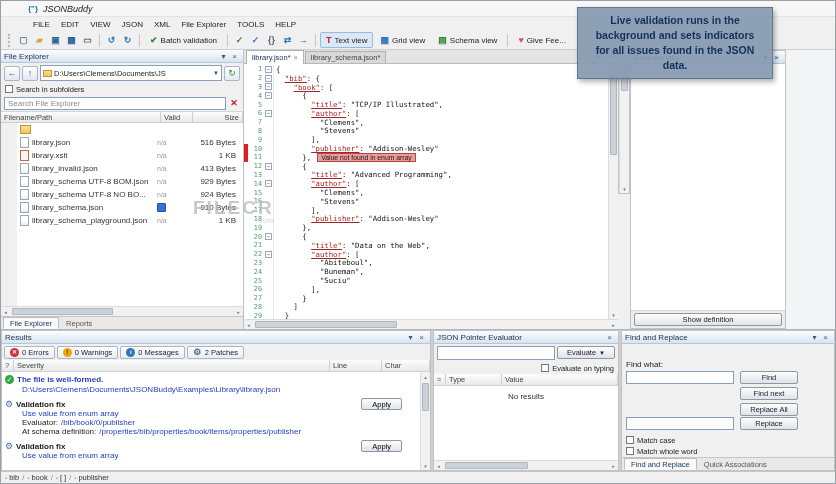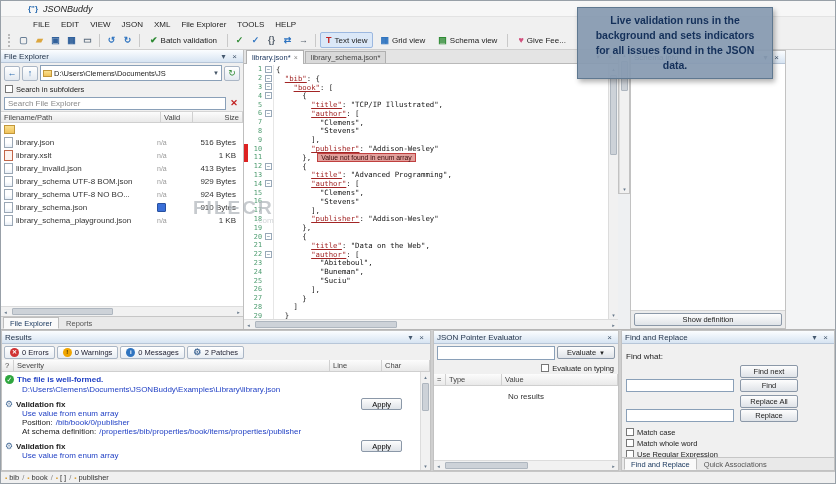--- a/index.html
+++ b/index.html
@@ -61,21 +61,21 @@
   .combo-arrow { font-size:6px; color:#456; flex:none; }
   .fe-check { height:12px; display:flex; align-items:center; gap:3px; padding:0 4px; font-size:7.5px; flex:none; }
   .fe-search { height:16px; display:flex; align-items:center; gap:2px; padding:1px 3px; flex:none; }
   .fe-search-input { flex:1; height:13px; border:1px solid #8aa0b8; font-size:8px; padding:0 3px; font-family:inherit; outline:none; }
   .fe-search-input::placeholder { color:#8a8a8a; }
   .fe-search-x { color:#c22222; font-weight:bold; font-size:9px; width:12px; text-align:center; }
   .fe-cols { height:12px; display:flex; background:linear-gradient(#fcfcfc,#e9e9e9); border-top:1px solid #d5d5d5;
              border-bottom:1px solid #cfcfcf; font-size:7.5px; color:#444; flex:none; }
   .fe-hc { display:flex; align-items:center; padding:0 3px; border-right:1px solid #d0d0d0; }
   .fe-hc0 { flex:1; } .fe-hc1 { width:32px; } .fe-hc2 { width:50px; justify-content:flex-end; }
-  .fe-list { flex:1; background:#fff; overflow:hidden; }
+  .fe-list { flex:1; background:#fff; overflow:hidden;margin-left:16px; }
   .fe-row { height:13px; display:flex; align-items:center; gap:3px; padding:0 3px; font-size:8px; }
   .fico { width:9px; height:11px; background:#fff; border:1px solid #9aa7b5; flex:none; }
   .fico.json { background:linear-gradient(#fff 55%, #e8eff7); }
   .fico.xslt { border-color:#c06548; background:#fdf3ef; }
   .fico.folder { width:11px; height:9px; background:linear-gradient(#fbe08e,#f0c35c); border:1px solid #c2973a; }
   .fname { flex:1; white-space:nowrap; overflow:hidden; color:#333; }
   .fvalid { width:30px; flex:none; color:#999; font-size:7px; }
   .badge { width:9px; height:9px; display:inline-block; background:#3a6fd8; border:1px solid #27509f; border-radius:1px; }
   .fsize { width:50px; flex:none; text-align:right; color:#333; padding-right:4px; }
   .dock-tabs { height:13px; display:flex; align-items:stretch; border-top:1px solid #c6c6c6; background:#e9e9e9; padding-left:2px; flex:none; }
@@ -150,21 +150,21 @@
   .apply-btn { margin-left:auto; margin-right:18px; height:12px; font-size:7.5px; padding:0 10px;
                border:1px solid #8b98a8; background:linear-gradient(#fdfdfd,#dfe3e8); border-radius:2px; font-family:inherit; }
 
   .jpe-row1 { display:flex; gap:2px; padding:2px 3px; height:18px; flex:none; }
   .jpe-input { flex:1; height:14px; border:1px solid #8aa0b8; font-size:8px; padding:0 2px; font-family:inherit; outline:none; min-width:0; }
   .eval { display:flex; align-items:center; justify-content:center; gap:3px; width:58px; flex:none; }
   .eval .dd { font-size:6px; }
   .jpe-row2 { display:flex; justify-content:flex-end; align-items:center; gap:3px; padding:0 4px; height:12px; font-size:7.5px; flex:none; }
   .jpe-body { flex:1; background:#fff; text-align:center; padding-top:6px; font-size:8px; color:#333; min-height:0; }
 
-  .fr-body { flex:1; padding:6px 4px; display:flex; flex-direction:column; min-height:0; }
+  .fr-body { flex:1; padding:14px 4px; display:flex; flex-direction:column; min-height:0; }
   .fr-label { font-size:8px; color:#222; margin:2px 0 1px; }
   .fr-row { display:flex; gap:6px; align-items:center; padding-right:32px; height:14px; flex:none; }
   .fr-row.right { justify-content:flex-end; margin-top:2px; }
   .fr-input { flex:1; height:13px; border:1px solid #8aa0b8; font-size:8px; padding:0 3px; font-family:inherit; outline:none; min-width:0; }
   .fr-row .push-btn { width:58px; flex:none; padding:0; }
   .fr-opts { margin-top:4px; }
   .fr-opt { display:flex; align-items:center; gap:3px; height:10px; font-size:7.5px; margin-top:1px; }
 
   
   .statusbar { height:12px; flex:none; border-top:1px solid #c6c6c6; background:#f0f0f0;
@@ -636,21 +636,21 @@
           <div class="res-gap"></div>
           <div class="res-line">
             <span class="res-ico fix">⚙</span>
             <span class="bold">Validation fix</span>
             <button class="apply-btn">Apply</button>
           </div>
           <div class="res-line sm indent">
             <span class="blue">Use value from enum array</span>
           </div>
           <div class="res-line sm indent">
-            <span>Position: </span>
+            <span>Evaluator: </span>
             <span class="blue">/bib/book/0/publisher</span>
           </div>
           <div class="res-line sm indent">
             <span>At schema definition: </span>
             <span class="blue">/properties/bib/properties/book/items/properties/publisher</span>
           </div>
           <div class="res-gap"></div>
           <div class="res-line">
             <span class="res-ico fix">⚙</span>
             <span class="bold">Validation fix</span>
@@ -704,26 +704,26 @@
     </div>
 
     <div class="fr">
       <div class="panel-header">
         <span class="ph-title">Find and Replace</span>
         <span class="ph-ico">▾</span>
         <span class="ph-ico">×</span>
       </div>
       <div class="fr-body">
         <div class="fr-label">Find what:</div>
-        <div class="fr-row right">
-          <button class="push-btn">Find next</button>
-        </div>
         <div class="fr-row">
           <input class="fr-input" style="">
           <button class="push-btn">Find</button>
+        </div>
+        <div class="fr-row right">
+          <button class="push-btn">Find next</button>
         </div>
         <div class="fr-row right">
           <button class="push-btn">Replace All</button>
         </div>
         <div class="fr-row">
           <input class="fr-input" style="">
           <button class="push-btn">Replace</button>
         </div>
         <div class="fr-opts" id="fr-options">
             <label class="fr-opt">

